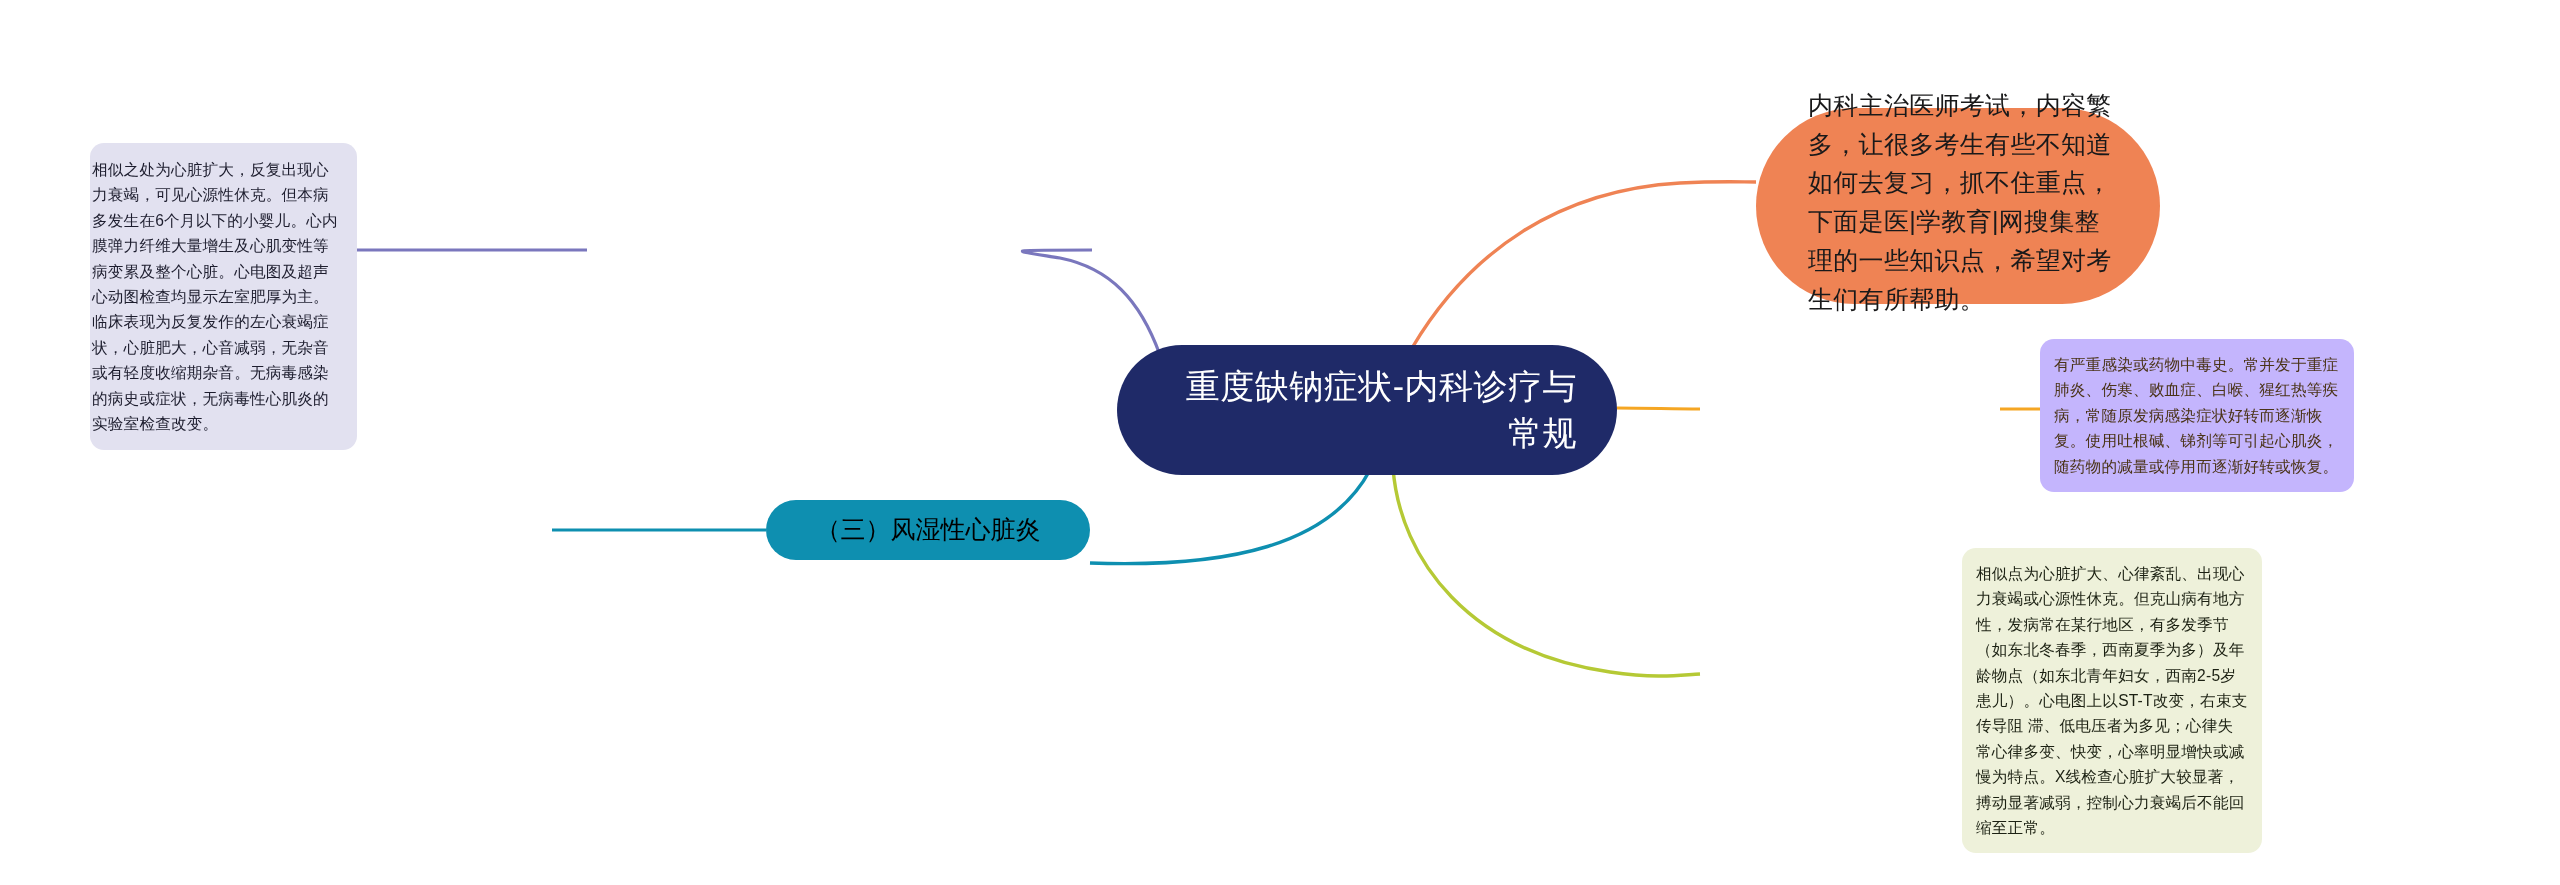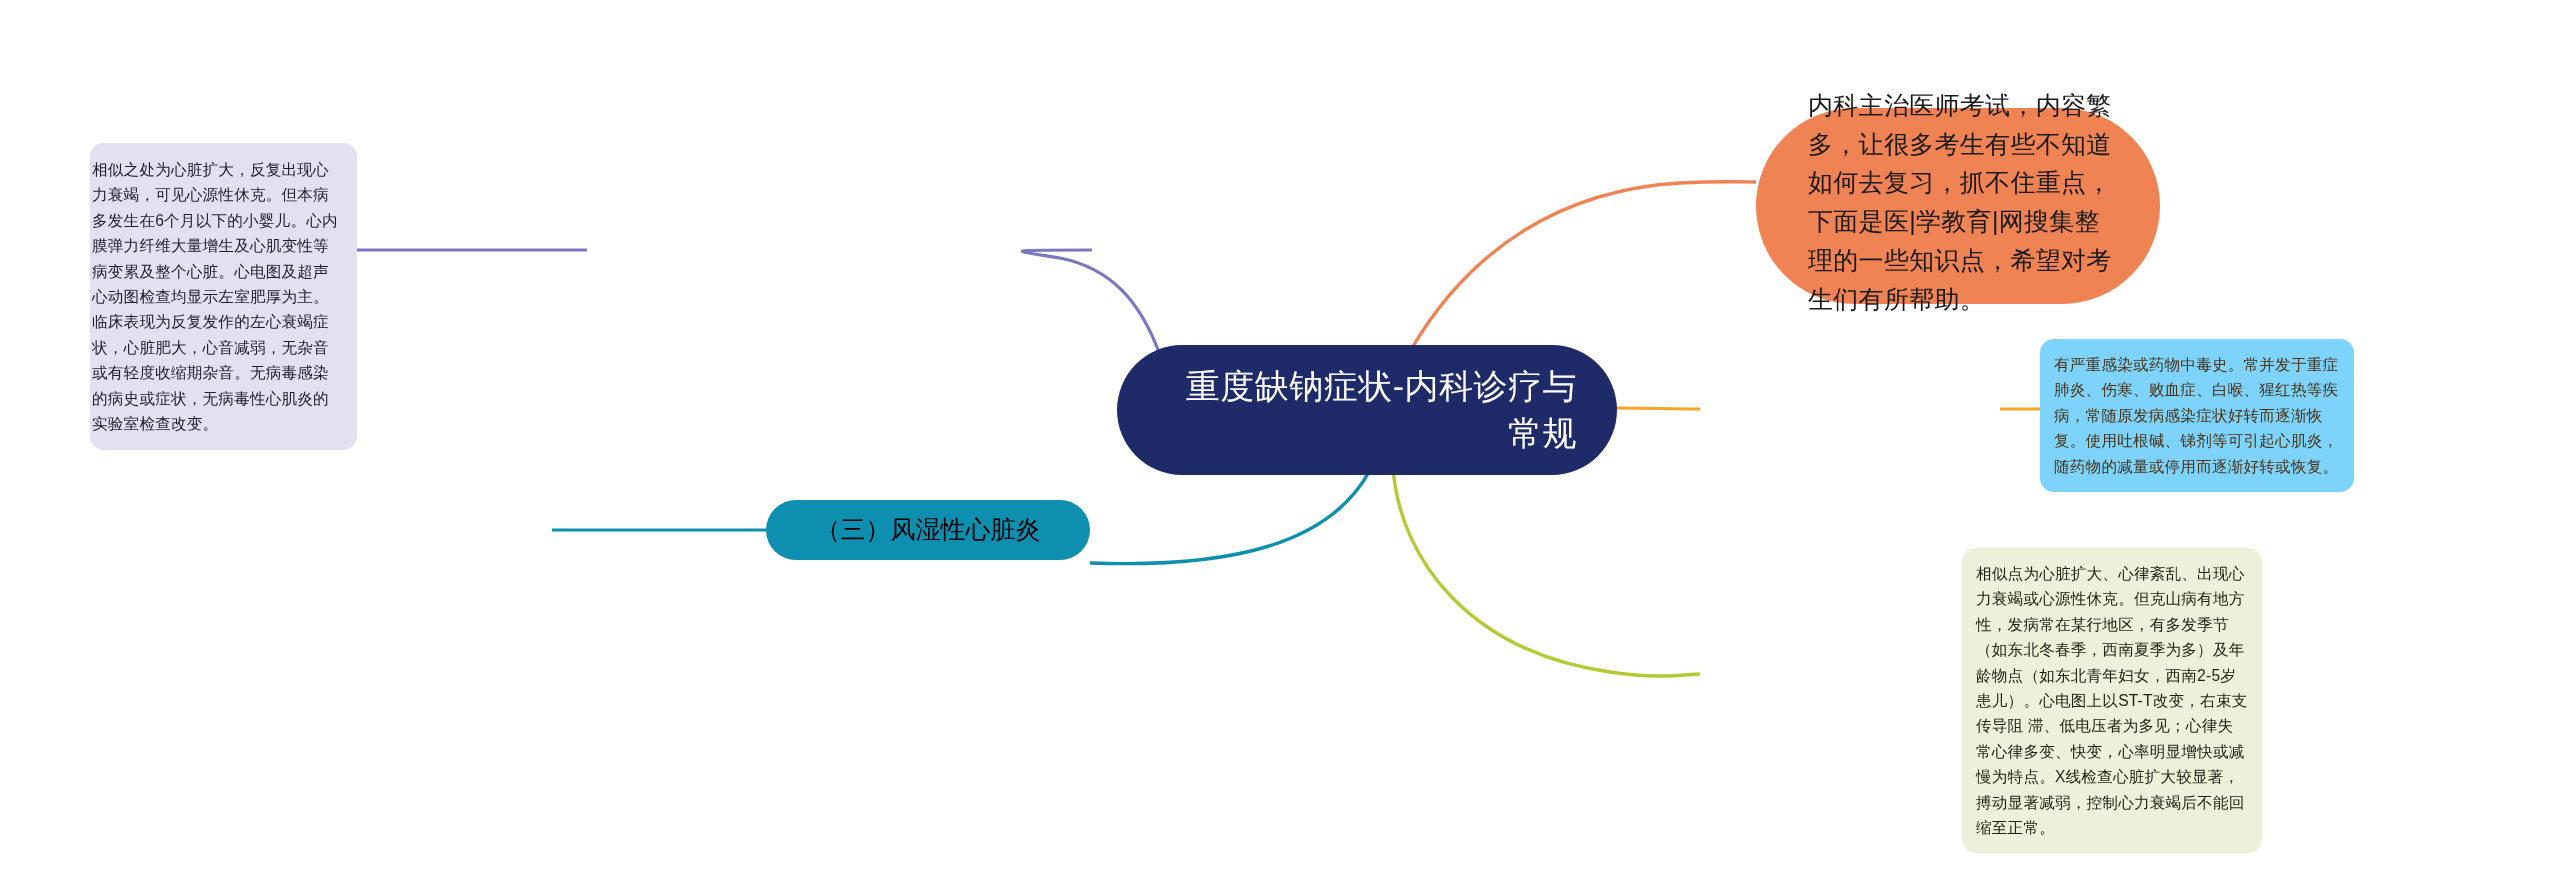--- a/index.html
+++ b/index.html
@@ -151,21 +151,21 @@
     font-size: 25px;
     line-height: 1.55;
     letter-spacing: 0.3px;
   }
 
   
   .card-cream {
     left: 2040px; top: 339px;
     width: 314px;
     padding: 13px 14px;
-    background: #7dd3fc;
+    background: #c4b5fd;
     border-radius: 14px;
   }
   .card-cream .card-text {
     color: #4a3317;
     font-size: 15.6px;
     line-height: 1.63;
     letter-spacing: 0.2px;
   }
 
   

